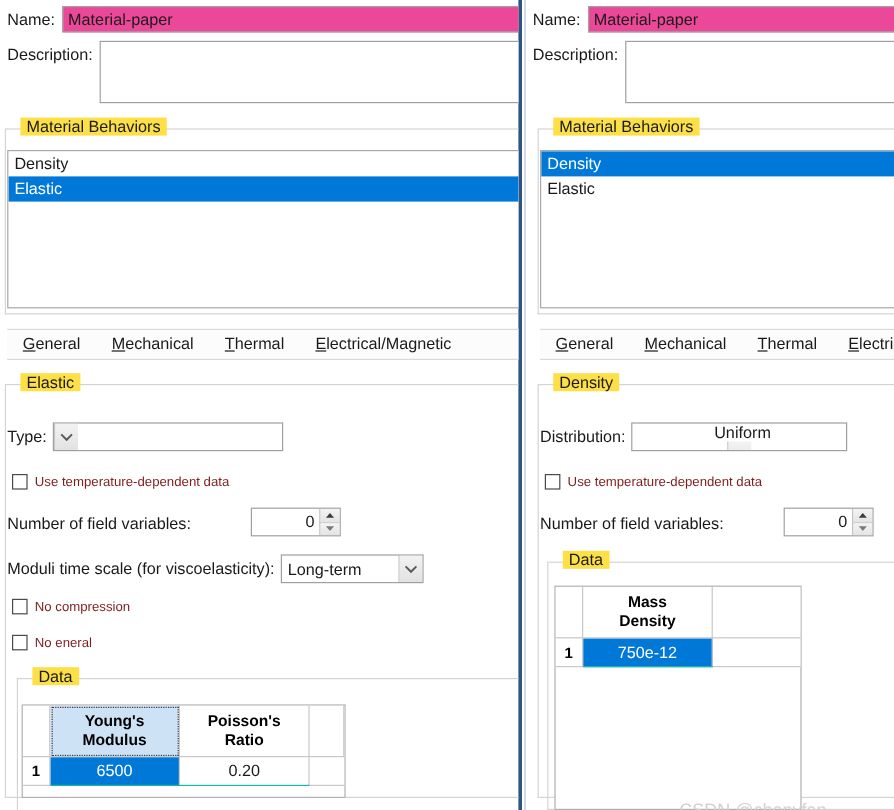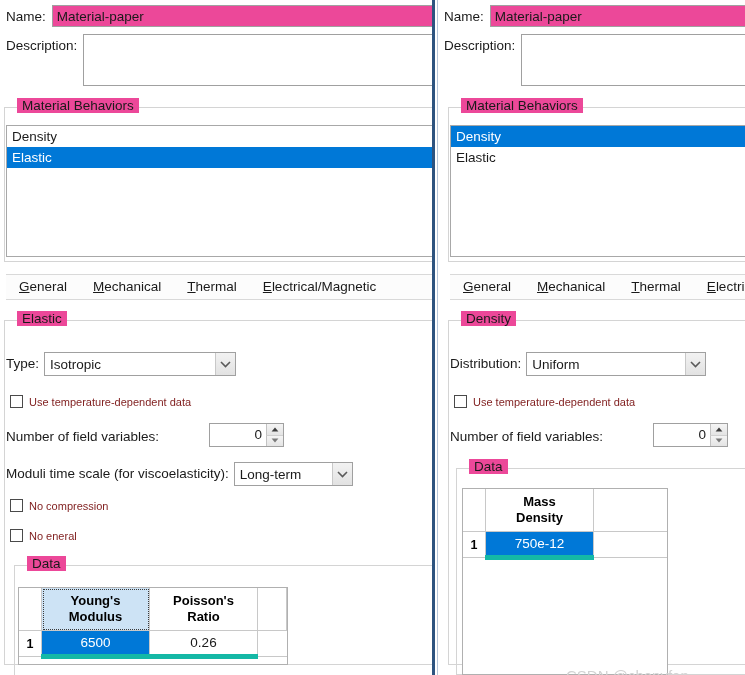--- a/index.html
+++ b/index.html
@@ -88,21 +88,21 @@
     position: absolute;
     top: 0;
     height: 1px;
     background: #d4d4d4;
   }
   .groupbox::before { left: 0; width: 8px; }
   .groupbox-title {
     position: absolute;
     top: -9px;
     left: 12px;
-    background: #ec4899;
+    background: #fde047;
     padding: 0 5px;
     font-size: 13.5px;
     color: #1a1a1a;
     white-space: nowrap;
   }
   .groupbox-line {
     position: absolute;
     top: 0;
     height: 1px;
     background: #d4d4d4;
@@ -276,21 +276,21 @@
     background: #ffffff;
     border-right: 1px solid #c8c8c8;
     border-bottom: 1px solid #c8c8c8;
     height: 21px;
   }
   .dt-cell {
     text-align: center;
     font-size: 13.5px;
     color: #1a1a1a;
     border-right: 1px solid #c8c8c8;
-    border-bottom: 5px solid #14b8a6;
+    border-bottom: 1px solid #14b8a6;
     height: 21px;
     background: #ffffff;
     margin-left: 12px;
   }
   .dt-cell.selected {
     background: #0078d7;
     color: #ffffff;
   }
   .dt-filler {
     border-bottom: 1px solid #c8c8c8;
@@ -340,21 +340,20 @@
     </div>
 
     <div class="groupbox" style="left:4px; top:320px; width:460px; height:345px;">
       <div class="groupbox-line" style="left:8px; right:0; width:auto;"></div>
       <div class="groupbox-title">Elastic</div>
     </div>
 
     <div class="field-row" style="left:6px; top:352px;">
       <span class="field-label">Type:</span>
       <span class="combobox" style="width:192px; margin-left:5px;">
-        <span class="combobox-value">Isotropic</span>
         <span class="combobox-arrow">
           <svg width="11" height="8" viewBox="0 0 11 8">
               <path d="M1 2 L5.5 6.5 L10 2" fill="none" stroke="#5a5a5a" stroke-width="1.6"></path>
             </svg>
         </span>
       </span>
     </div>
 
     <div class="checkbox-row" style="left:10px; top:395px;">
       <span class="checkbox-box"></span>
@@ -418,21 +417,21 @@
           </td>
           <td class="dt-head" style="width:103px;">
             <span>Poisson's</span><br>
             <span>Ratio</span>
           </td>
           <td class="dt-head"></td>
         </tr>
         <tr>
           <td class="dt-rowhdr">1</td>
           <td class="dt-cell selected">6500</td>
-          <td class="dt-cell">0.26</td>
+          <td class="dt-cell">0.20</td>
           <td class="dt-filler"></td>
         </tr>
       </tbody>
         </table>
     </div>
 
   </div>
 </div>
 
 <div class="panel" id="panel-right">
@@ -465,21 +464,21 @@
       <span class="menu-item"><u>E</u>lectrical/Magnetic</span>
     </div>
 
     <div class="groupbox" style="left:10px; top:320px; width:460px; height:345px;">
       <div class="groupbox-line" style="left:8px; right:0; width:auto;"></div>
       <div class="groupbox-title">Density</div>
     </div>
 
     <div class="field-row" style="left:12px; top:352px;">
       <span class="field-label">Distribution:</span>
-      <span class="combobox" style="width:180px; margin-left:5px;">
+      <span class="combobox" style="width:180px; margin-left:5px;flex-direction:column;">
         <span class="combobox-value">Uniform</span>
         <span class="combobox-arrow">
           <svg width="11" height="8" viewBox="0 0 11 8">
               <path d="M1 2 L5.5 6.5 L10 2" fill="none" stroke="#5a5a5a" stroke-width="1.6"></path>
             </svg>
         </span>
       </span>
     </div>
 
     <div class="checkbox-row" style="left:16px; top:395px;">

